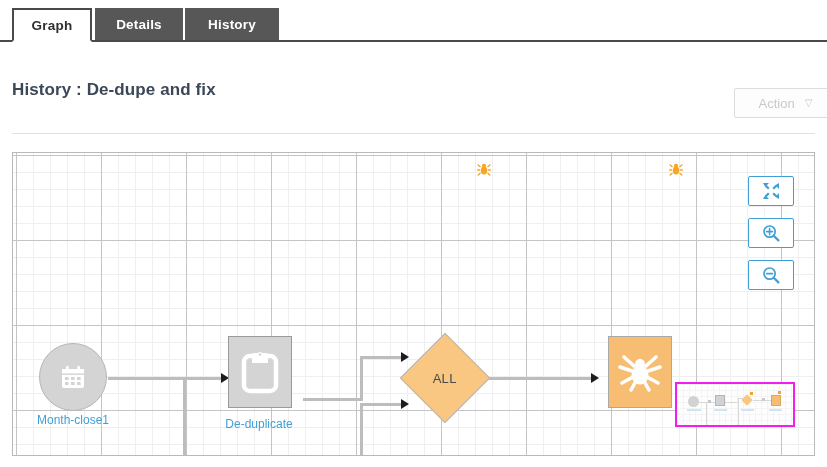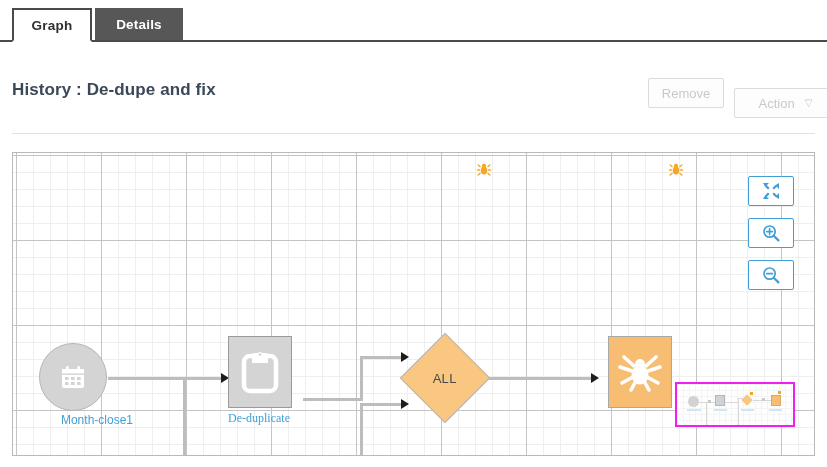--- a/index.html
+++ b/index.html
@@ -222,25 +222,25 @@
   .mm-dot { position: absolute; width: 3px; height: 3px; background: #c9c9c9; }
   .mm-badge { position: absolute; width: 3px; height: 3px; background: #f5a623; }
 </style>
 </head>
 <body>
 
 <div class="tabbar">
   <div class="tabbar-underline"></div>
   <div class="tab active" id="tab0">Graph</div>
   <div class="tab inactive" id="tab1">Details</div>
+  <div class="tab inactive" id="tab2">History</div>
 </div>
 
 <div class="title-row">
   <div class="page-title">History : De-dupe and fix</div>
-  <div class="btn" id="btn-remove">Remove</div>
   <div class="btn" id="btn-action">
     <span>Action</span>
     <span class="caret">▽</span>
   </div>
 </div>
 <div class="divider"></div>
 
 <div class="canvas">
 
   <div class="wire h" style="left:95px;  top:224px; width:78px;"></div>
@@ -270,32 +270,32 @@
       <g fill="#d4d4d4">
         <rect x="5" y="13" width="3.6" height="3"></rect>
         <rect x="11" y="13" width="3.6" height="3"></rect>
         <rect x="17" y="13" width="3.6" height="3"></rect>
         <rect x="5" y="18" width="3.6" height="3"></rect>
         <rect x="11" y="18" width="3.6" height="3"></rect>
         <rect x="17" y="18" width="3.6" height="3"></rect>
       </g>
     </svg>
   </div>
-  <div class="node-label" style="left:0px; top:260px; width:120px;text-align:right;">Month-close1</div>
+  <div class="node-label" style="left:0px; top:260px; width:120px;">Month-close1</div>
 
   <div class="node node-square" style="left:215px; top:183px;">
     <svg width="40" height="46" viewBox="0 0 40 46">
       <rect x="4" y="7" width="32" height="35" rx="6" fill="none" stroke="#ffffff" stroke-width="4.5"></rect>
       <path d="M12 9 h16 v5 h-16 z" fill="#ffffff"></path>
       <rect x="12" y="4" width="16" height="8" rx="2.5" fill="#ffffff"></rect>
       <circle cx="20" cy="5.5" r="2.6" fill="#ffffff"></circle>
       <circle cx="20" cy="5.5" r="1.3" fill="#d4d4d4"></circle>
     </svg>
   </div>
-  <div class="node-label" style="left:186px; top:258px; width:120px;font-family:Liberation Serif, serif;">De-duplicate</div>
+  <div class="node-label" style="left:186px; top:264px; width:120px;">De-duplicate</div>
 
   <div class="node node-diamond" style="left:400px; top:193px;">
     <span>ALL</span>
   </div>
   <div class="badge-bug" style="left:463px; top:9px;">
     <svg width="16" height="16" viewBox="0 0 16 16">
       <g stroke="#f5a623" stroke-width="1.5" stroke-linecap="round" fill="none">
         <path d="M4 4.5 L2.2 3"></path>
           <path d="M12 4.5 L13.8 3"></path>
         <path d="M3.6 8 L1.6 8"></path>

